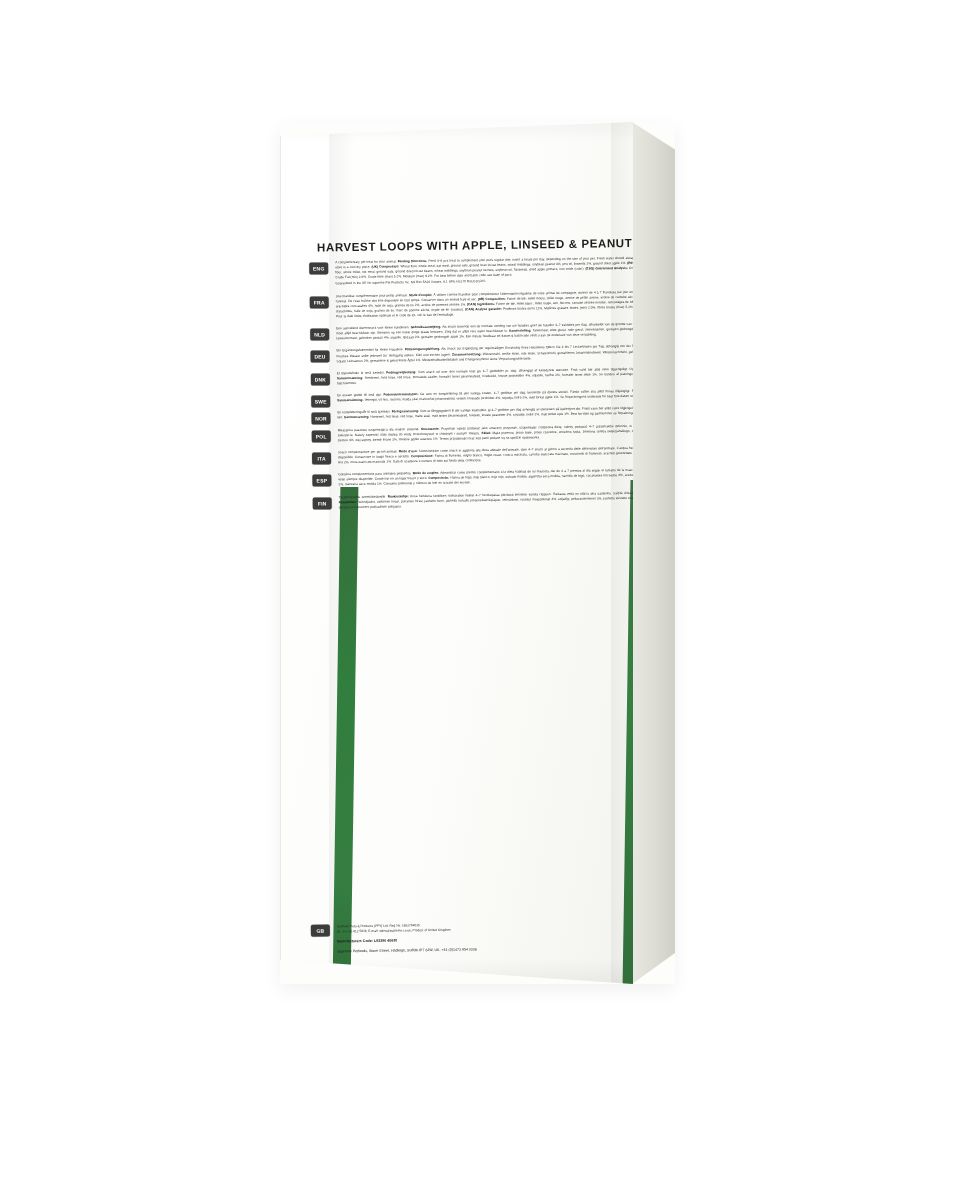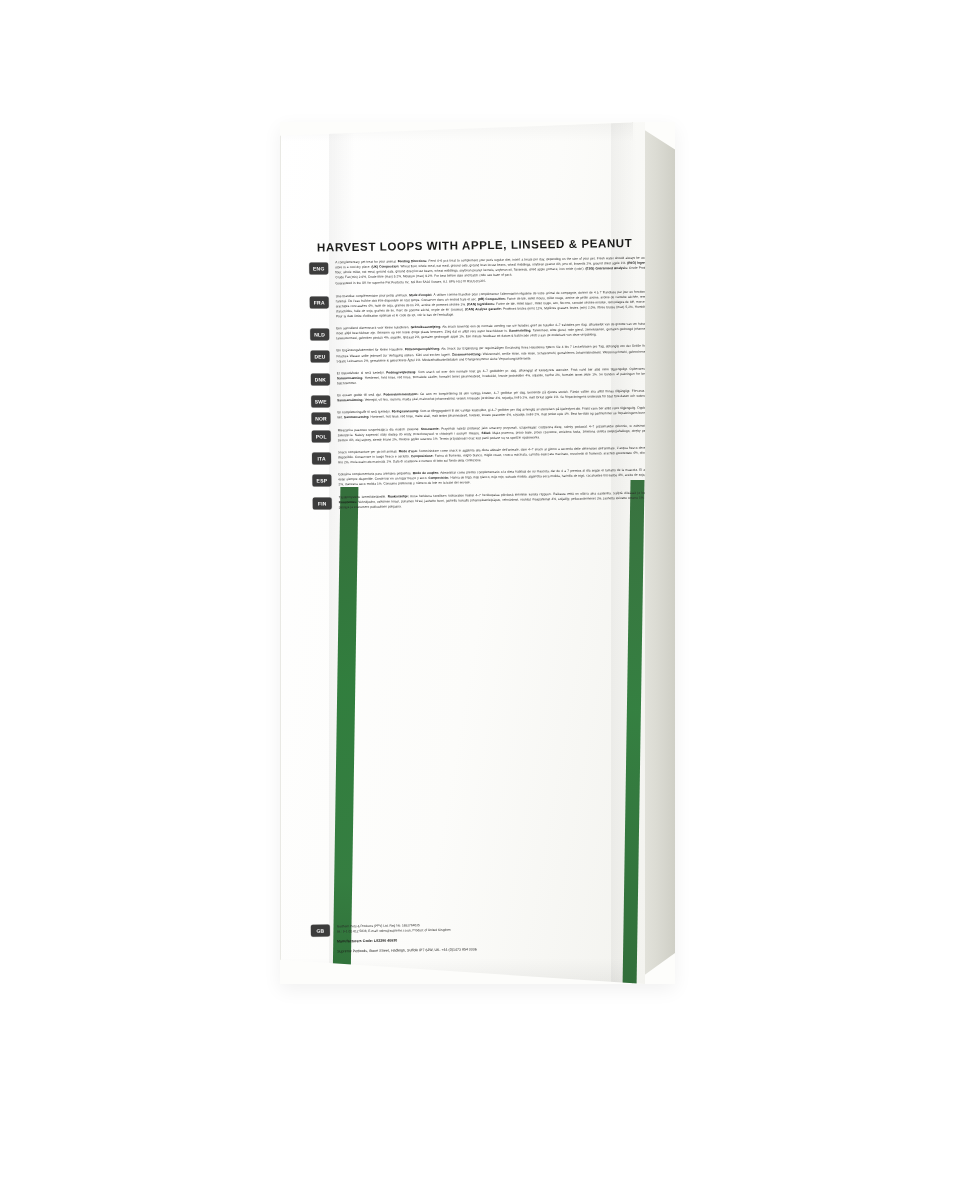--- a/index.html
+++ b/index.html
@@ -36,21 +36,20 @@
   
   .face-front {
     position: absolute;
     left: 0;
     top: 0;
     width: 352px;
     height: 862px;
     background: linear-gradient(100deg, #ffffff 0%, #fcfcfa 55%, #f3f3ef 100%);
     clip-path: polygon(0% 1.6%, 100% 0%, 100% 100%, 0% 97.2%);
     border-left: 1px solid #e9e9e4;
-    padding-left: 12px;
   }
 
   
   .face-side {
     position: absolute;
     left: 352px;
     top: 0;
     width: 43px;
     height: 862px;
     background: linear-gradient(90deg, #e8e8e2 0%, #dcdcd4 55%, #cfcfc6 100%);

